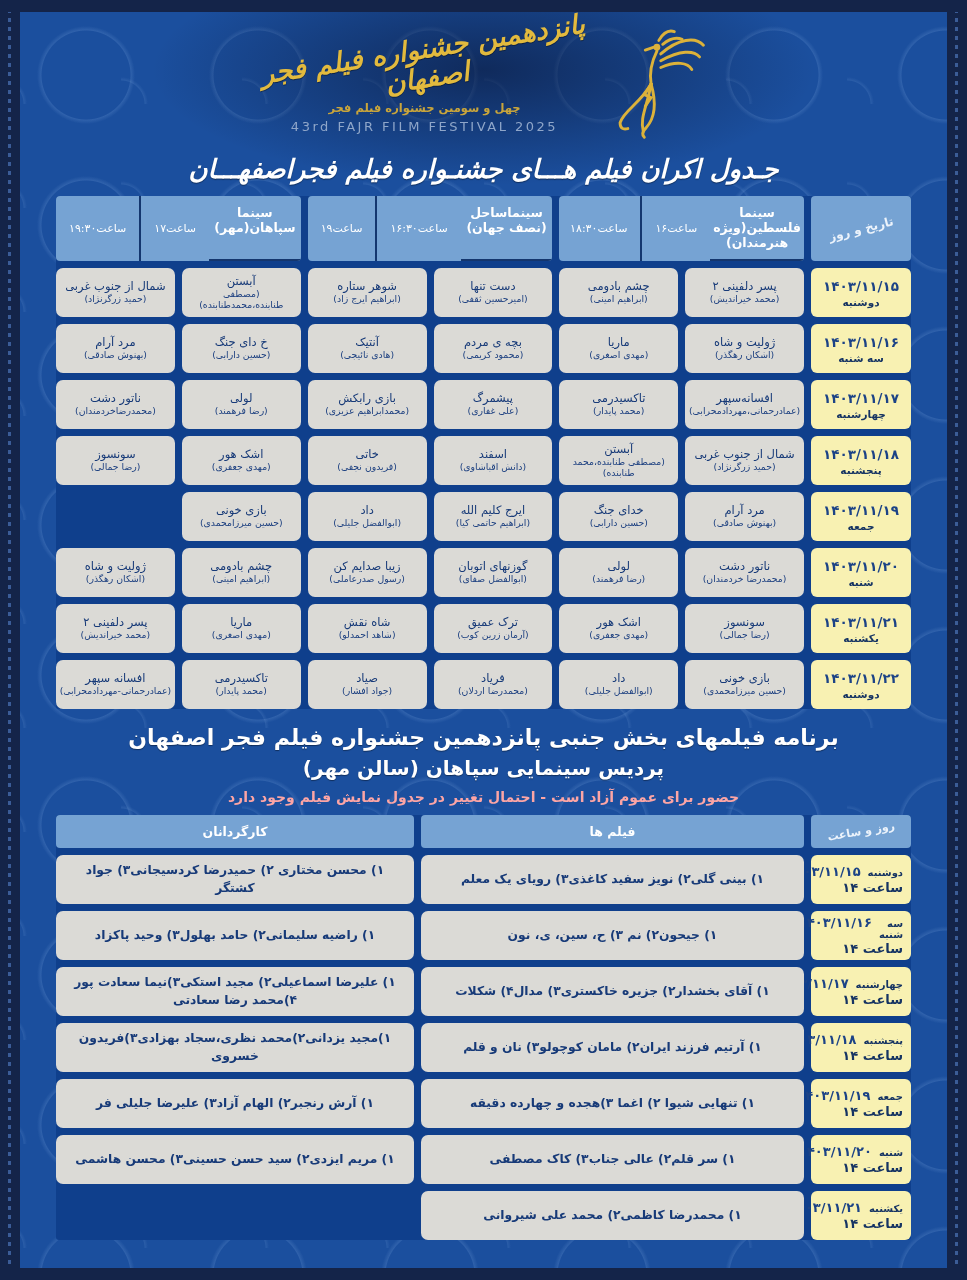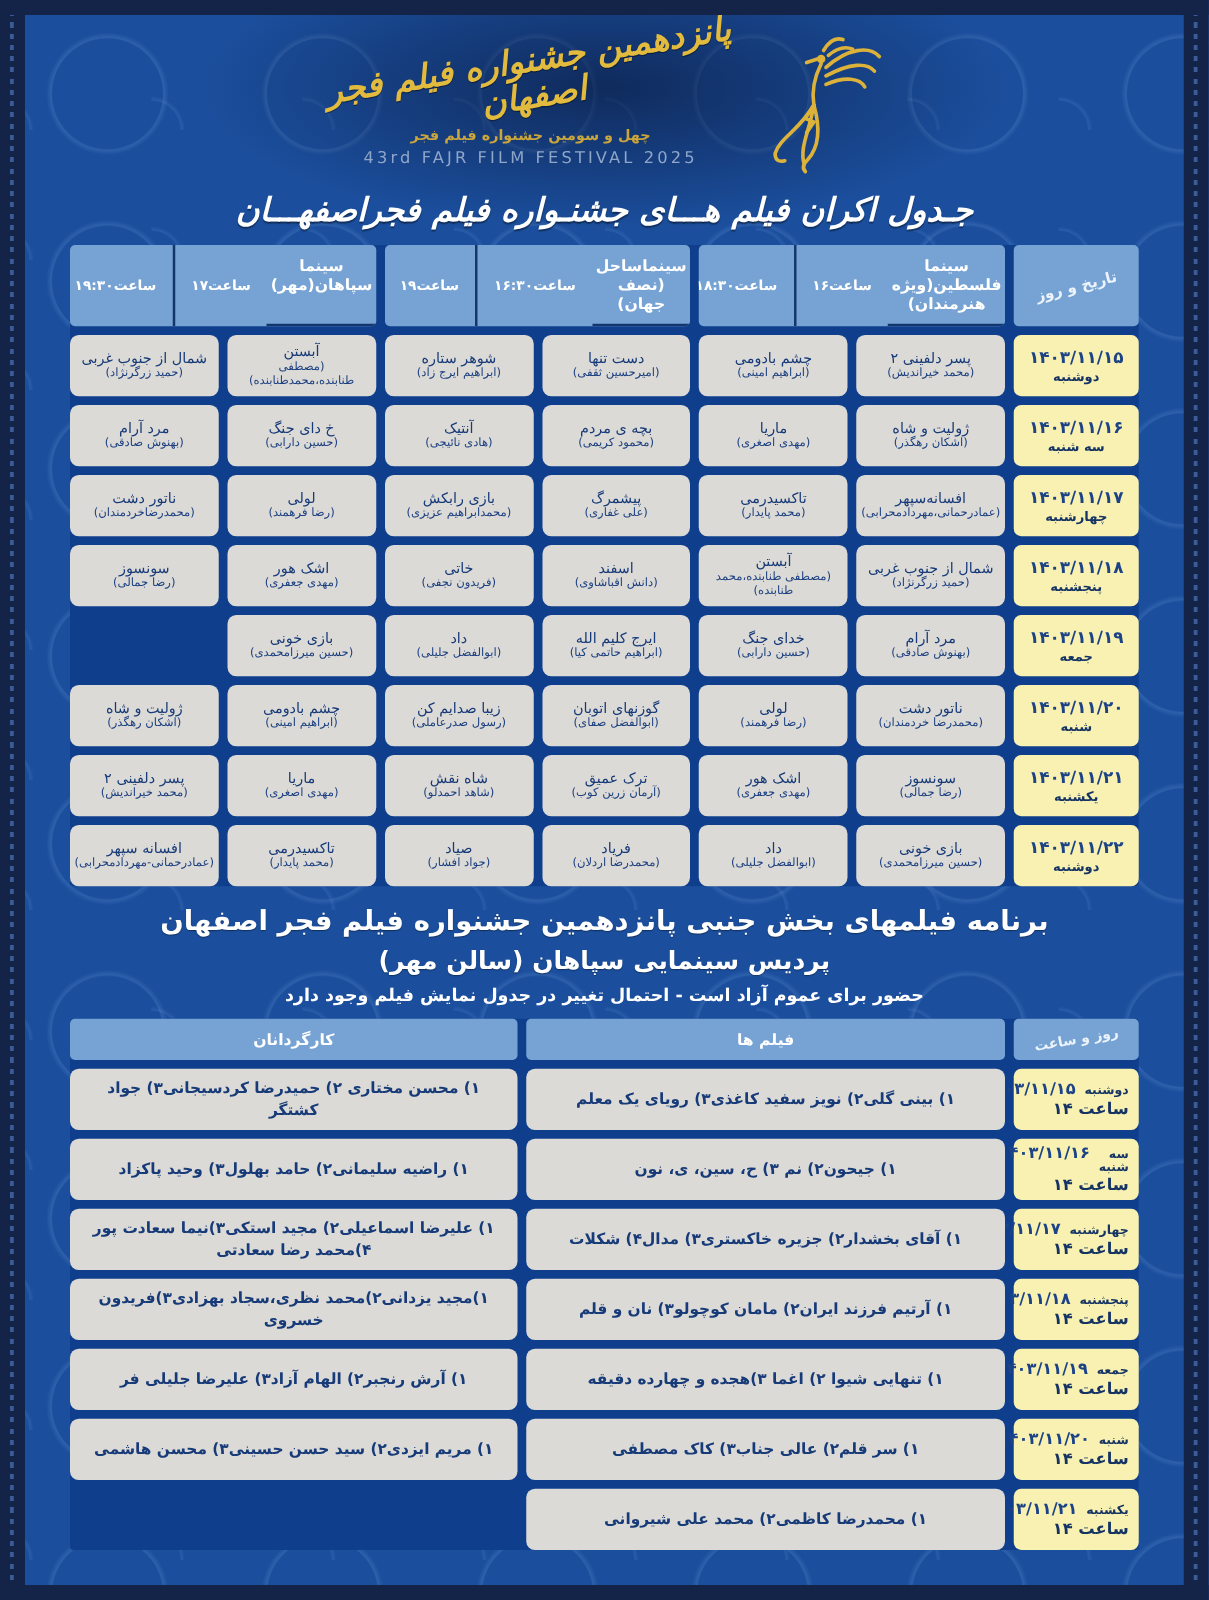--- a/index.html
+++ b/index.html
@@ -56,40 +56,40 @@
   .t1-header { display:grid; grid-template-columns:100px 1fr; gap:7px; margin-bottom:7px; }
   .date-head { background:#76a3d3; border-radius:4px; display:flex; align-items:center; justify-content:center; }
   .date-head span { transform:rotate(-14deg); color:#ecf3fb; font-size:12px; font-weight:bold; }
   .cinemas { display:grid; grid-template-columns:repeat(3,1fr); gap:7px; }
   .cinema { background:#76a3d3; border-radius:4px; overflow:hidden; display:flex; flex-direction:row; }
   .cinema-name {
     padding:9px 3px; text-align:center; color:#fff; font-weight:bold; font-size:12.5px;
     border-bottom:2px solid #14366e;
   }
   .cinema-times { display:flex; flex:1; }
-  .cinema-time { flex:1; display:flex; align-items:center; justify-content:center; color:#fff; font-size:11px; font-weight:bold; padding:8px 13px; }
+  .cinema-time { flex:1; display:flex; align-items:center; justify-content:center; color:#fff; font-size:11px; font-weight:normal; padding:8px 13px; }
   .cinema-time + .cinema-time { border-left:none; border-right:2px solid #14366e; }
 
   .t1-row { display:grid; grid-template-columns:100px 1fr; gap:7px; margin-bottom:7px; }
   .t1-row:last-child { margin-bottom:0; }
   .date-cell { background:#f8f1b2; border-radius:6px; display:flex; flex-direction:column; align-items:center; justify-content:center; padding:3px; min-height:49px; }
   .date-cell .date { color:#1c4386; font-weight:bold; font-size:13.5px; }
   .date-cell .day  { color:#163463; font-size:10.5px; font-weight:bold; margin-top:2px; }
   .films { display:grid; grid-template-columns:repeat(6,1fr); gap:7px; }
   .film-cell {
     background:#dbdad6; border-radius:7px; display:flex; flex-direction:column;
     align-items:center; justify-content:center; text-align:center; padding:3px 2px; min-height:49px;
   }
   .film-title { color:#173a78; font-weight:normal; font-size:11.5px; line-height:1.15; }
   .film-director { color:#1d4080; font-size:9.3px; margin-top:1px; line-height:1.12; }
 
   
   .s2-title1 { color:#fff; font-size:22px; font-weight:bold; text-align:center; margin-top:16px; text-shadow:0 1px 1px rgba(0,0,0,.4); }
   .s2-title2 { color:#ffffff; font-size:20px; font-weight:bold; text-align:center; margin-top:6px; text-shadow:0 1px 1px rgba(0,0,0,.4); }
-  .s2-note   { color:#ffffff; font-size:14px; font-weight:bold; text-align:center; margin:9px 0 10px 0; }
+  .s2-note   { color:#fca5a5; font-size:14px; font-weight:bold; text-align:center; margin:9px 0 10px 0; }
 
   
   .t2 { background:#0f3f8c; border-radius:3px; }
   .t2-header, .t2-row { display:grid; grid-template-columns:100px 1.07fr 1fr; gap:7px; margin-bottom:7px; }
   .t2-row:last-child { margin-bottom:0; }
   .t2-h { background:#76a3d3; border-radius:4px; color:#fff; font-weight:bold; font-size:12.5px;
           display:flex; align-items:center; justify-content:center; padding:9px 4px; }
   .t2-h.daytime span { transform:rotate(-10deg); font-size:11px; color:#ecf3fb; }
   .t2-date { background:#f8f1b2; border-radius:6px; padding:4px 8px; display:flex; flex-direction:column; justify-content:center; min-height:49px; }
   .t2-date .line1 { display:flex; align-items:baseline; gap:7px; }

